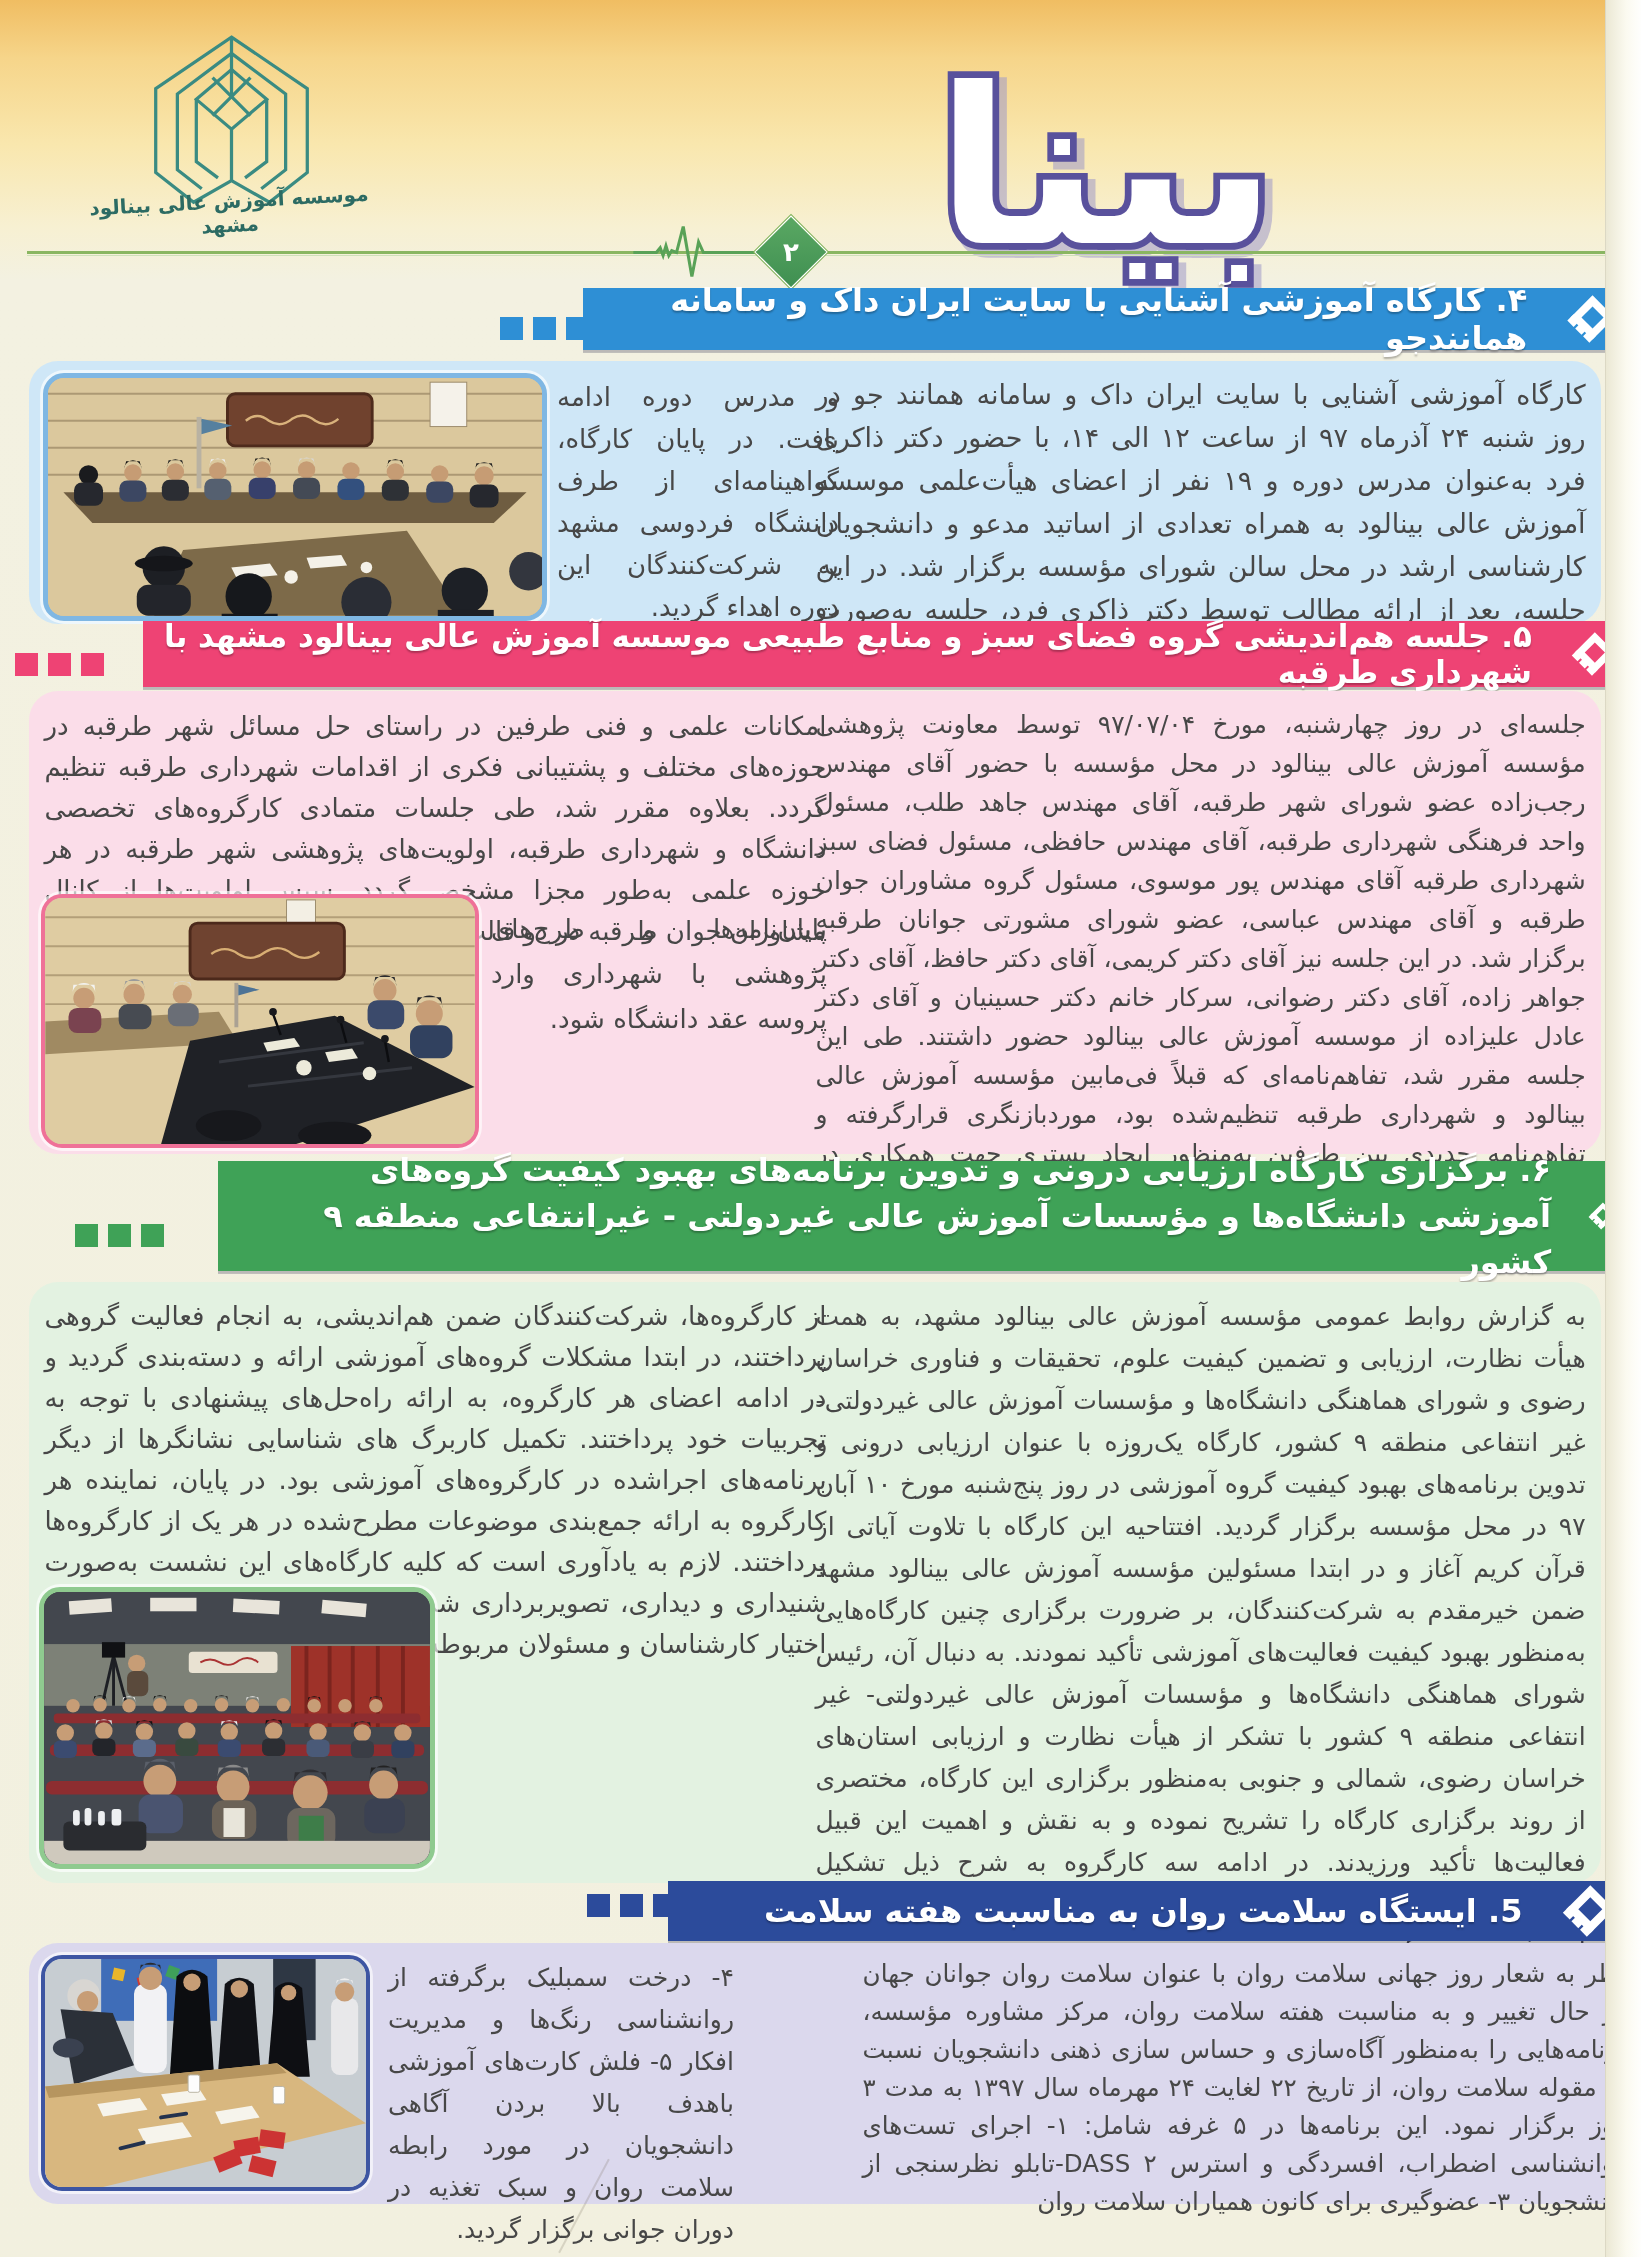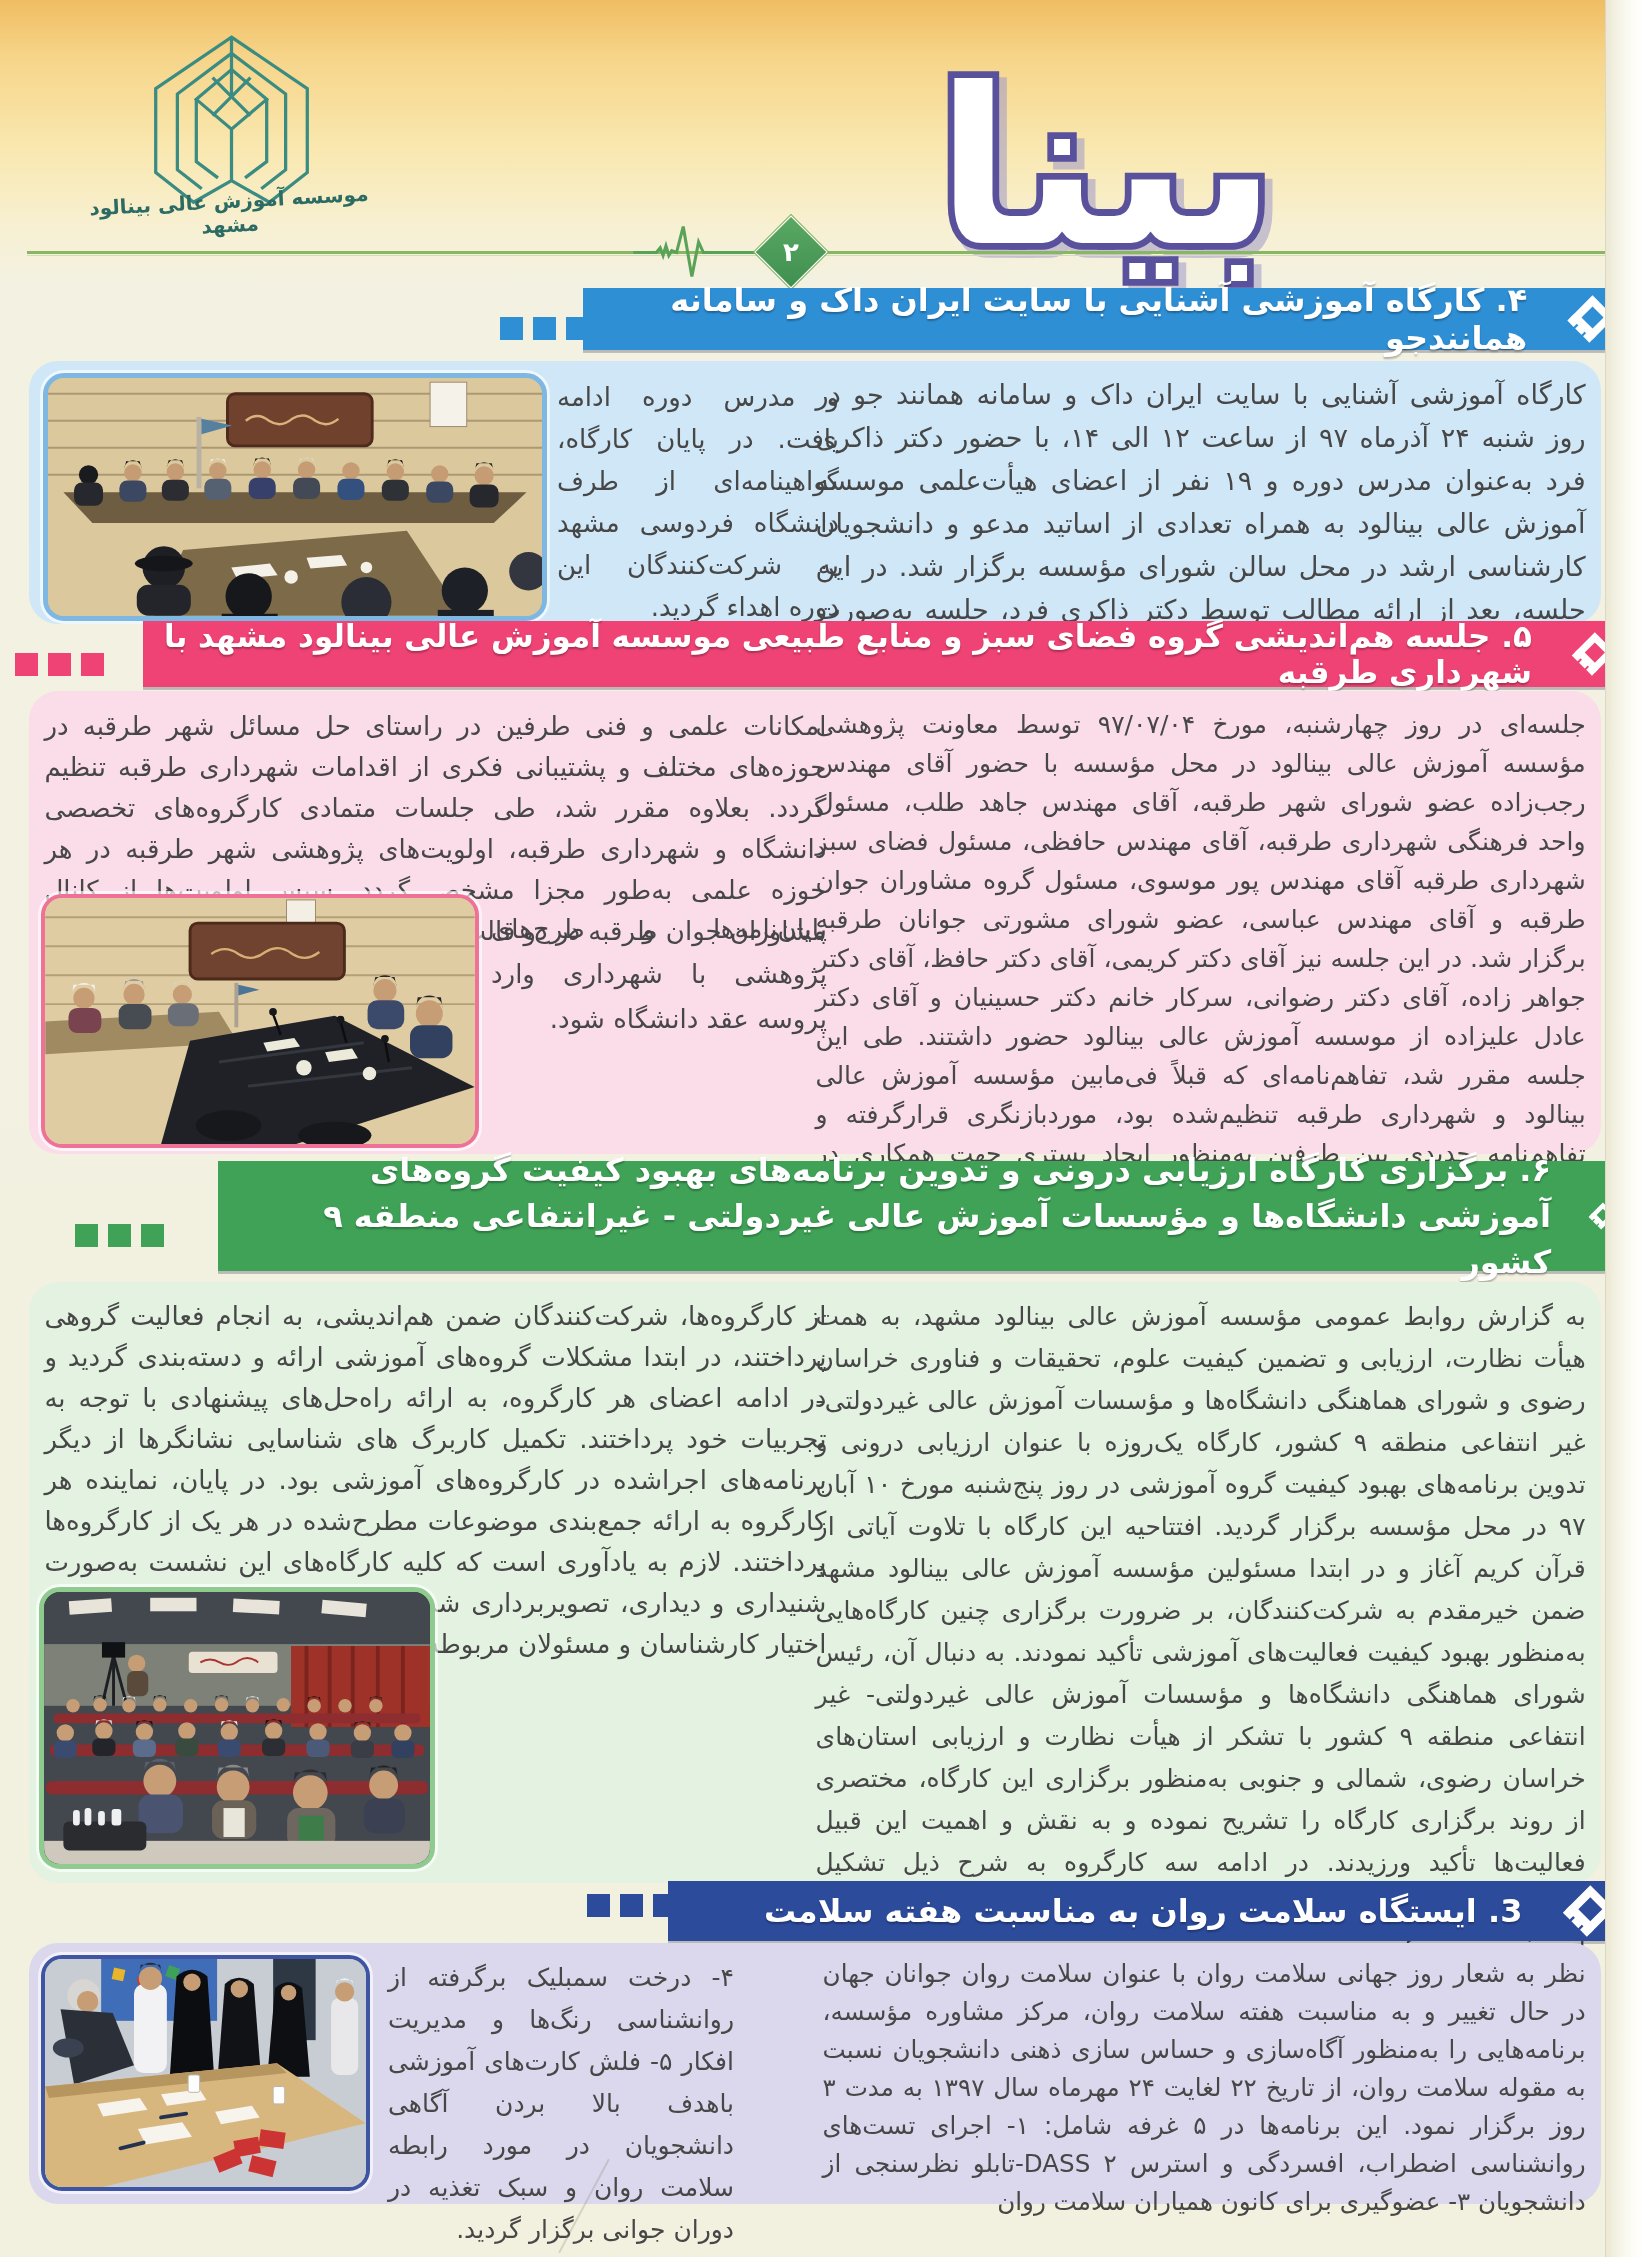--- a/index.html
+++ b/index.html
@@ -52,21 +52,21 @@
   #s6-banner{left:218px;top:1161px;width:1383px;height:110px;background:#3fa257;}
   #s6-banner .btitle{font-size:32px;line-height:46px;}
   #s6-body{left:29px;top:1282px;width:1572px;height:601px;background:#e3f2e1;}
   #s6-main{right:15.4px;top:13.5px;width:770px;font-size:25px;line-height:42px;}
   #s6-side{left:15.4px;top:13.5px;width:782px;font-size:26px;line-height:41px;}
   #s6-photo{left:9.7px;top:305px;width:386px;height:272px;border:5.8px solid #8fca8f;background:#43474e;}
   .sq-s6{background:#3fa257;top:1224px;}
   
   #s7-banner{left:668px;top:1881px;width:933px;height:60px;background:#2c4b9b;}
   #s7-banner .btitle{font-size:32px;}
-  #s7-body{left:29px;top:1943px;width:1572px;height:261px;background:#dbd8ed;}
+  #s7-body{left:29px;top:1943px;width:1572px;height:261px;background:#dbd8ed;padding-left:40px;}
   #s7-photo{left:11.6px;top:11.6px;width:321px;height:228px;border:4.8px solid #3d55a2;background:#c7cdd2;}
   #s7-side{left:359px;top:13.5px;width:346px;font-size:25px;line-height:42px;}
   #s7-main{right:15.4px;top:11.6px;width:763px;font-size:24.6px;line-height:38px;}
   .sq-s7{background:#2c4b9b;top:1894px;}
   
   #paper-edge{left:1605px;top:0;width:37px;height:2257px;
     background:linear-gradient(90deg,#ebe8d4,#fbfaf0 55%,#ffffff);border-left:1px solid #dcd8c4;}
   #crease{left:583px;top:2153px;width:1.9px;height:106px;background:rgba(120,110,90,.22);transform:rotate(28deg);}
 </style>
 </head>
@@ -389,21 +389,21 @@
   <div class="abs sq sq-s7" style="left:587px;"></div>
   <div class="abs sq sq-s7" style="left:620px;"></div>
   <div class="abs sq sq-s7" style="left:653px;"></div>
   <div class="abs banner" id="s7-banner">
     <svg width="60" height="56" viewBox="0 0 70 64">
       <path d="M40 2 L68 30 L40 58 L12 30 Z M40 16 L54 30 L40 44 L26 30 Z" fill="#ffffff" fill-rule="evenodd"></path>
       <polygon points="8,34 16,26 24,34 16,42" fill="#ffffff"></polygon>
       <polygon points="18,44 26,36 34,44 26,52" fill="#ffffff"></polygon>
       <polygon points="28,54 36,46 44,54 36,62" fill="#ffffff"></polygon>
     </svg>
-    <div class="btitle">3. ایستگاه سلامت روان به مناسبت هفته سلامت</div>
+    <div class="btitle">5. ایستگاه سلامت روان به مناسبت هفته سلامت</div>
   </div>
   <div class="abs body-box" id="s7-body">
     <div class="abs photo" id="s7-photo">
       <svg width="321" height="228" viewBox="0 0 332 236">
         <rect width="332" height="236" fill="#c7cdd2"></rect>
         <rect x="58" y="0" width="120" height="64" fill="#3f6db8"></rect>
         <g>
             <rect x="70" y="10" width="12" height="12" fill="#e8b52b" transform="rotate(12 76 16)"></rect>
            <rect x="96" y="18" width="12" height="12" fill="#d2392f" transform="rotate(-14 102 24)"></rect>
            <rect x="126" y="8" width="12" height="12" fill="#3fa05a" transform="rotate(20 132 14)"></rect>

